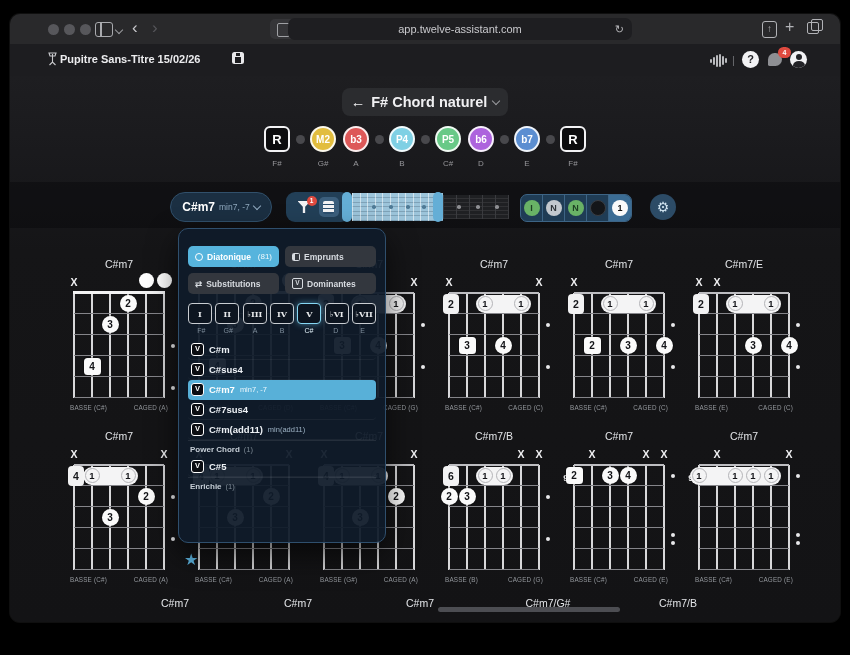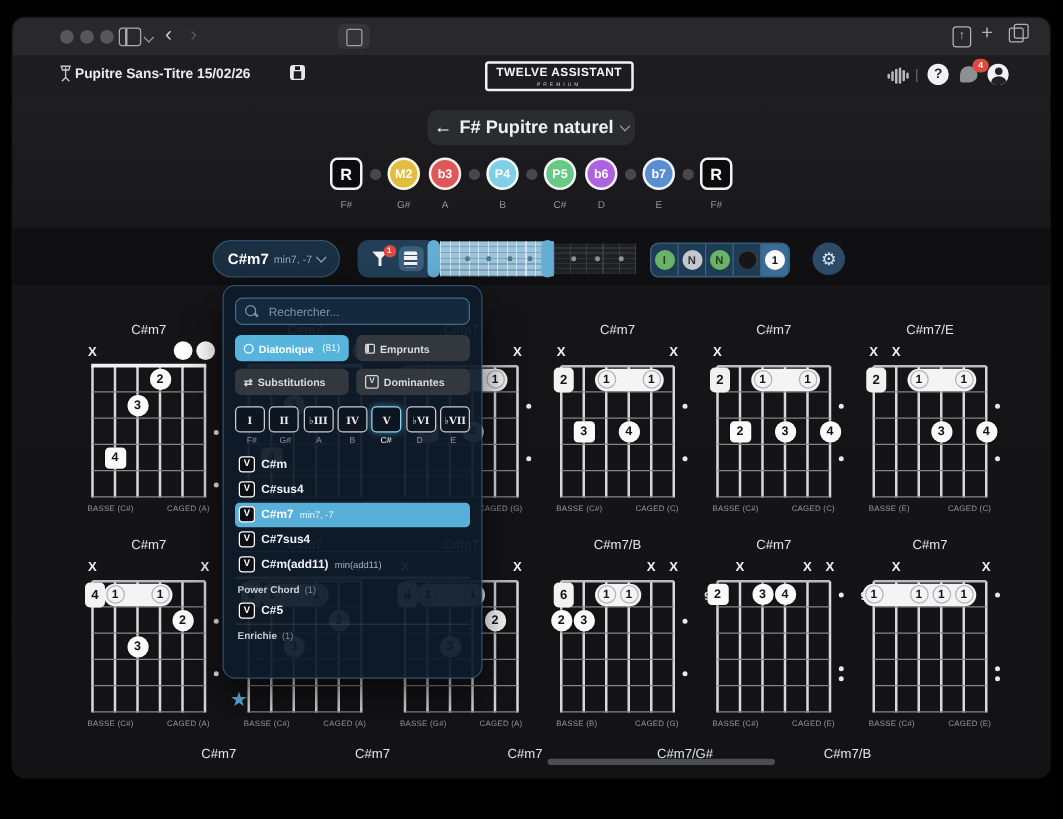--- a/index.html
+++ b/index.html
@@ -175,56 +175,56 @@
 
     <div class="titlebar">
       <div class="tl" style="left:38px"></div>
       <div class="tl" style="left:54px"></div>
       <div class="tl" style="left:70px"></div>
       <div class="sbicon"></div>
       <span class="chev tb-chev"></span>
       <div class="navb" style="left:122px;color:#c9c9cd">‹</div>
       <div class="navb" style="left:142px;color:#55555a">›</div>
       <div class="pageic"></div>
+      <div class="urlpill">
+        <span>app.twelve-assistant.com</span>
+        <span class="reload">↻</span>
+      </div>
       <div class="shareic">↑</div>
       <div class="plusic">+</div>
       <div class="tabsic"></div>
     </div>
 
     <div class="appheader">
       <svg class="standic" width="11" height="14" viewBox="0 0 11 14">
         <path d="M5.5 2 L5.5 10 M2.5 13 L5.5 10 L8.5 13 M2 1 L9 1 L8 4 L3 4 Z" stroke="#c8c9cc" stroke-width="1.1" fill="none"></path>
       </svg>
       <div class="doc-title">Pupitre Sans-Titre 15/02/26</div>
       <div class="floppyic"></div>
-      <div class="logo">
-        <div class="l1">TWELVE ASSISTANT</div>
-        <div class="l2">PREMIUM</div>
-      </div>
       <div class="waveic">
         <i style="height:4px"></i>
           <i style="height:8px"></i>
           <i style="height:12px"></i>
           <i style="height:13px"></i>
         <i style="height:9px"></i>
           <i style="height:5px"></i>
       </div>
       <div class="hdrdiv">|</div>
       <div class="helpbtn">?</div>
       <div class="bubble"></div>
       <div class="badge-red">4</div>
       <div class="avatar"></div>
     </div>
 
     <div class="main">
       <div class="tbband"></div>
 
       <div class="scalepill">
         <span>←</span>
-        <span>F# Pupitre naturel</span>
+        <span>F# Chord naturel</span>
         <span class="chev"></span>
       </div>
 
       <div class="degrow" id="degrow">
           <div class="degitem">
             <div class="degbadge sq" style="background: rgb(12, 12, 14);">R</div>
             <div class="degnote">F#</div>
           </div>
           <div class="degdot"></div>
           <div class="degitem">
@@ -686,24 +686,20 @@
           <div class="r3title" style="left: 110px; top: 521px;">C#m7</div>
           <div class="r3title" style="left: 233px; top: 521px;">C#m7</div>
           <div class="r3title" style="left: 355px; top: 521px;">C#m7</div>
           <div class="r3title" style="left: 483px; top: 521px;">C#m7/G#</div>
           <div class="r3title" style="left: 613px; top: 521px;">C#m7/B</div>
         </div>
       <div class="star">★</div>
       <div class="hscroll"></div>
 
       <div class="panel">
-        <div class="search">
-          <div class="mag"></div>
-          <input placeholder="Rechercher..." style="">
-        </div>
         <div class="fgrid" id="fgrid">
             <div class="fbtn sel">
               <div class="fico-ring"></div>
               <div>Diatonique</div>
               <div class="cnt">(81)</div>
             </div>
             <div class="fbtn">
               <div class="fico-sq"></div>
               <div>Emprunts</div>
             </div>

